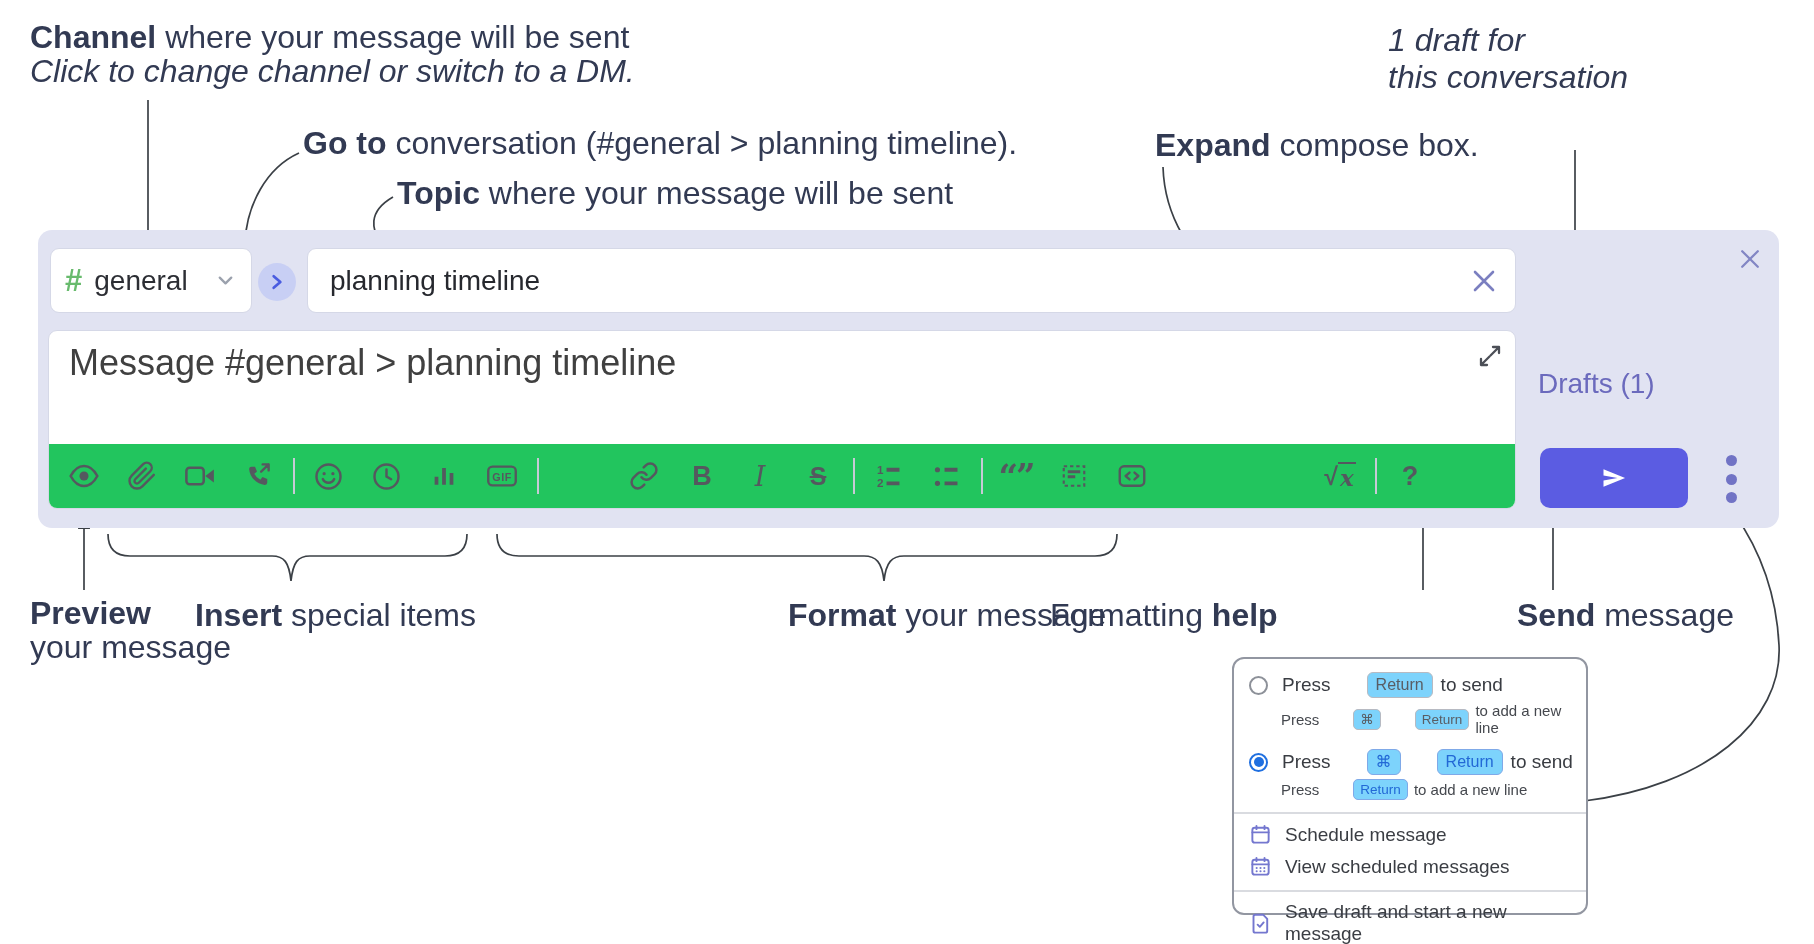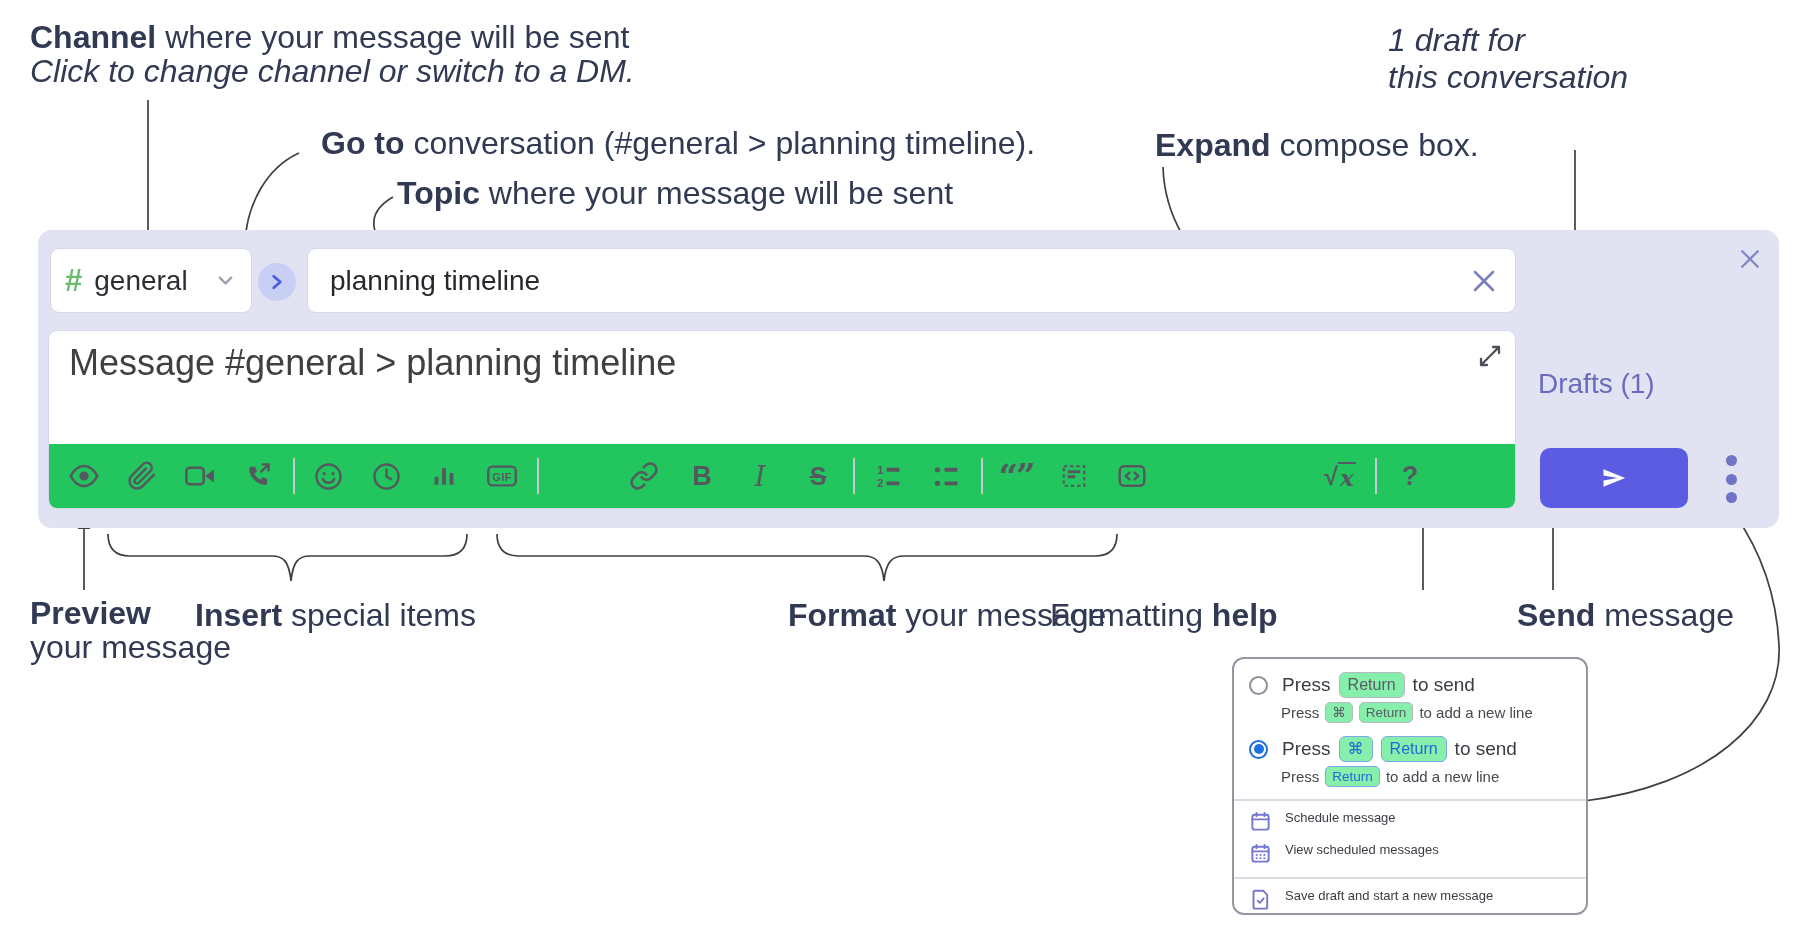--- a/index.html
+++ b/index.html
@@ -58,26 +58,26 @@
   
   .popup{position:absolute;left:1232px;top:657px;width:356px;height:258px;background:#fff;
          border:2px solid #9296a1;border-radius:12px;box-sizing:border-box;padding-top:11px;}
   .prow{display:flex;align-items:center;gap:8px;margin-left:15px;font-size:19px;color:#393c42;}
   .psub{display:flex;align-items:center;gap:6px;margin:4px 0 0 47px;font-size:15px;color:#45484e;}
   .radio{width:19px;height:19px;border:2px solid #8d9199;border-radius:50%;box-sizing:border-box;
          flex:0 0 auto;margin-right:6px;position:relative;cursor:pointer;}
   .radio.sel{border-color:#1f6fe0;}
   .radio.sel::after{content:"";position:absolute;left:2.5px;top:2.5px;right:2.5px;bottom:2.5px;
          background:#1f6fe0;border-radius:50%;}
-  .key{display:inline-block;border:1.5px solid #b7bac2;border-radius:6px;background:#86efac;
-       color:#595d64;font-size:16px;line-height:24px;padding:0 8px;}
+  .key{display:inline-block;border:1.5px solid #b7bac2;border-radius:6px;background:#7dd3fc;
+       color:#595d64;font-size:16px;line-height:24px;padding:0 8px;margin-left:28px;}
   .key.sm{font-size:13.5px;line-height:19px;padding:0 6px;border-radius:5px;}
   .key.blue{color:#2268d6;border-color:#7fa9e8;}
   .psep{border-top:2px solid #d9dbe0;margin-top:12px;}
-  .pitem{display:flex;gap:13px;margin:9px 0 0 15px;font-size:13px;color:#3a3d43;cursor:pointer;}
+  .pitem{display:flex;align-items:center;gap:13px;margin:9px 0 0 15px;font-size:19px;color:#3a3d43;cursor:pointer;}
   .row2{margin-top:13px;}
   .row1{margin-top:2px;}
   .micon{color:#7477cf;display:flex;}
 </style>
 </head>
 <body>
 
 <div id="canvas">
 
   <svg class="overlay" width="1814" height="944">
@@ -98,21 +98,21 @@
       <path d="M1584 801 C1705 786 1783 722 1779 645 C1776 584 1753 540 1734 513" marker-end="url(#arr)"></path>
       <path d="M108 534 C108 549 116 556 130 556 L272 556 C284 556 289 562 291 581 C293 562 298 556 310 556 L445 556 C459 556 467 549 467 534"></path>
       <path d="M497 534 C497 549 505 556 519 556 L864 556 C876 556 882 562 884 581 C886 562 892 556 904 556 L1095 556 C1109 556 1117 549 1117 534"></path>
     </g>
   </svg>
 
   <div class="ann" style="left:30px;top:20px;">
     <div><b>Channel</b><span> where your message will be sent</span></div>
     <div class="it">Click to change channel or switch to a DM.</div>
   </div>
-  <div class="ann" style="left:303px;top:126px;margin-left:18px;">
+  <div class="ann" style="left:303px;top:126px;">
     <b>Go to</b><span> conversation (#general &gt; planning timeline).</span>
   </div>
   <div class="ann" style="left:397px;top:176px;">
     <b>Topic</b><span> where your message will be sent</span>
   </div>
   <div class="ann" style="left:1155px;top:128px;">
     <b>Expand</b><span> compose box.</span>
   </div>
   <div class="ann" style="left:1388px;top:22px;line-height:37px;">
     <div class="it">1 draft for</div>

